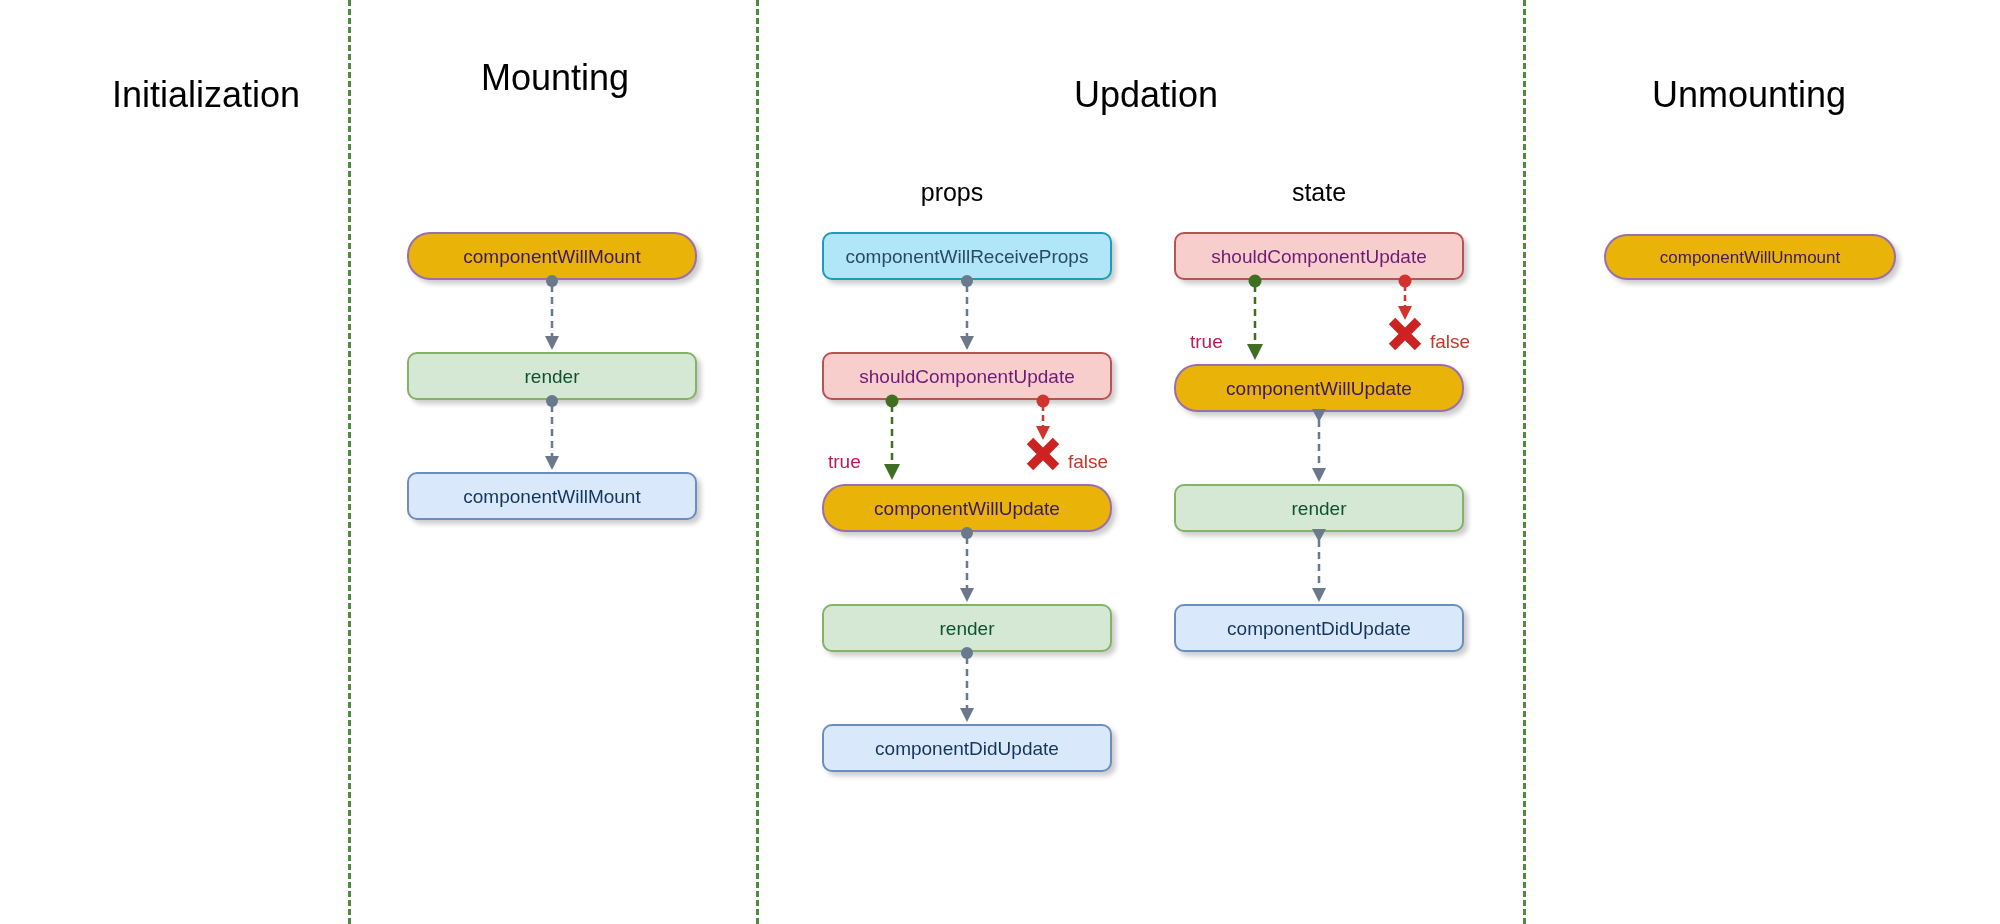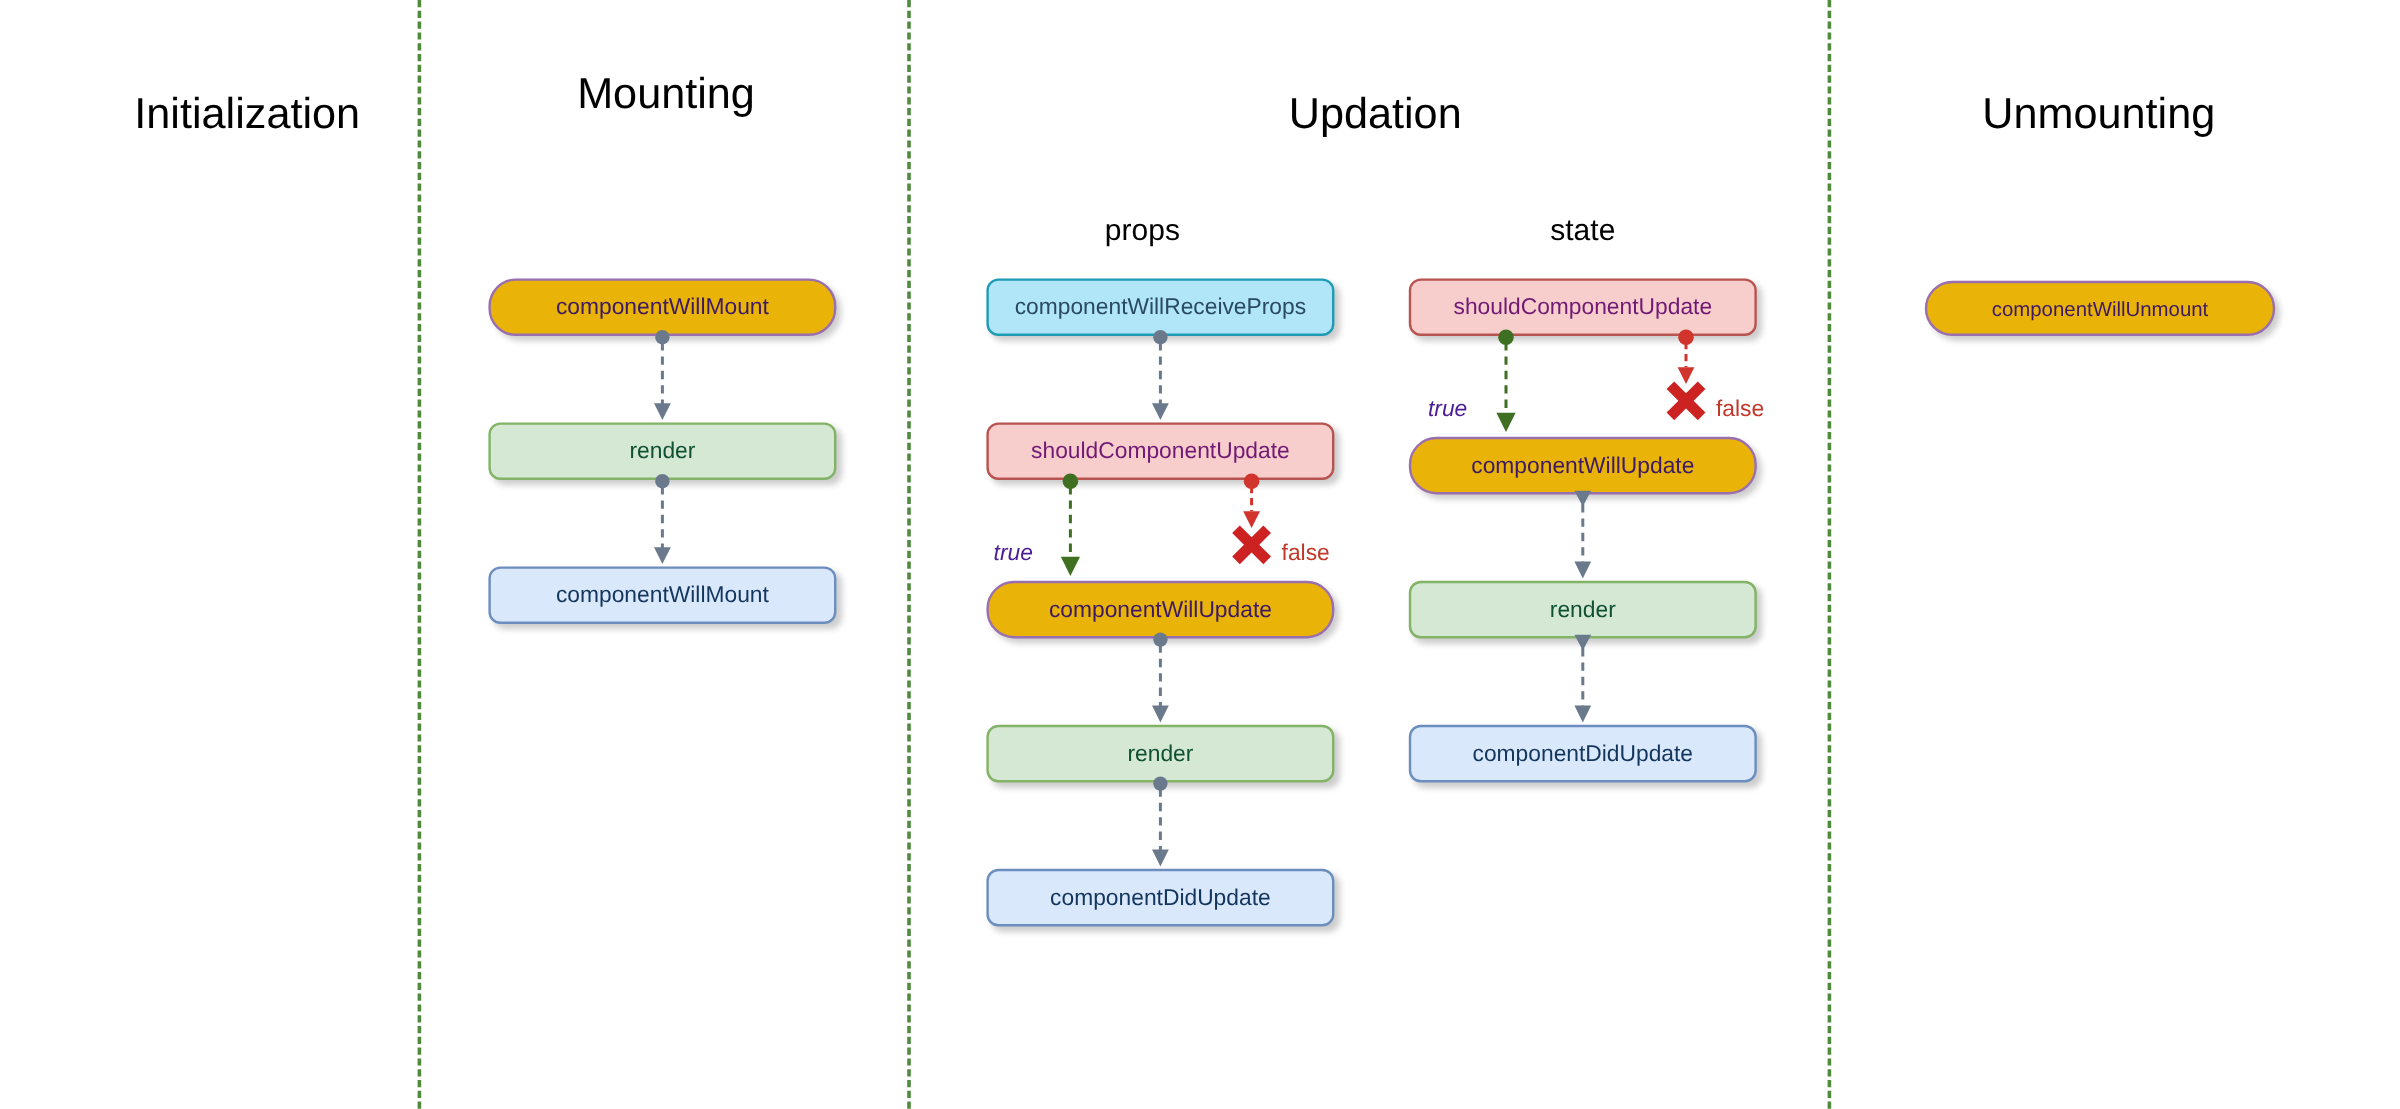--- a/index.html
+++ b/index.html
@@ -76,21 +76,21 @@
   .conn { position: absolute; }
   .conn svg { display: block; overflow: visible; }
 
   
   .branch-label {
     position: absolute;
     font-size: 19px;
     line-height: 1;
     white-space: nowrap;
   }
-  .lbl-true  { color: #4c1d95; font-style: italic; }
+  .lbl-true  { color: #be185d; }
   .lbl-false { color: #c0392b; }
 
   
   .x-mark { position: absolute; }
 </style>
 </head>
 <body>
 
 <div id="canvas">
 

